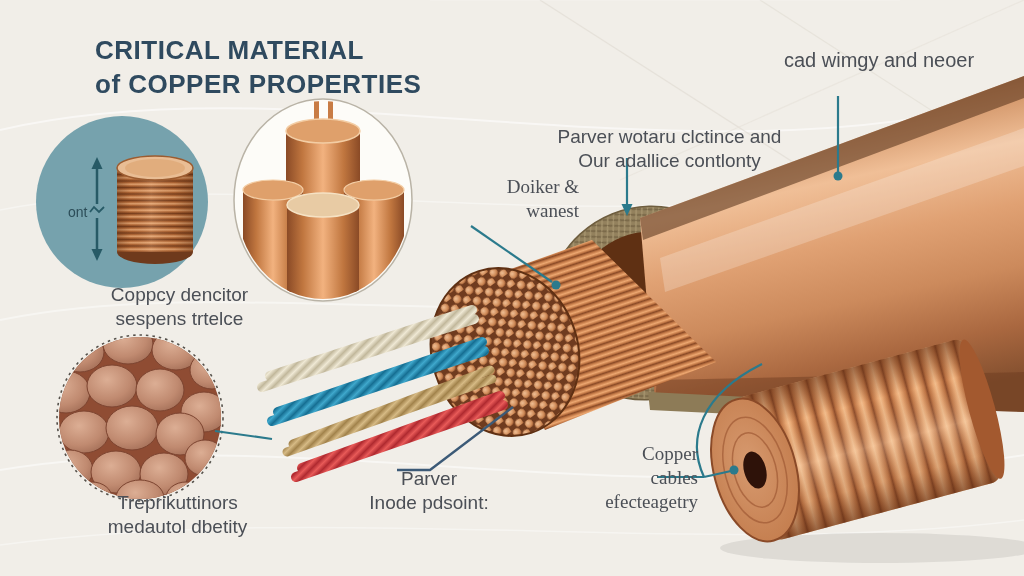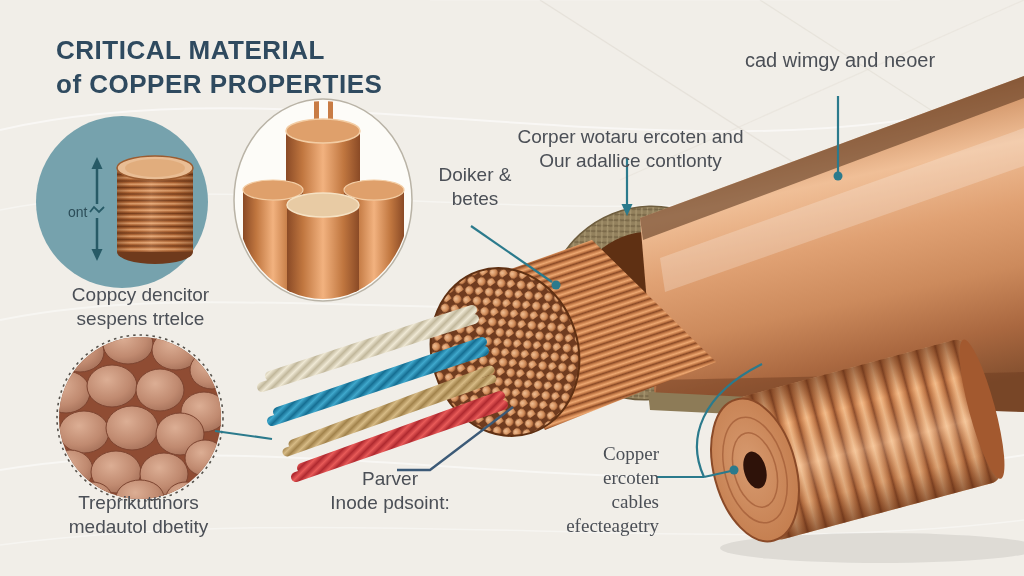--- a/index.html
+++ b/index.html
@@ -2,29 +2,29 @@
 <html><head>
 <meta charset="utf-8">
 <style>
   html,body{margin:0;padding:0;background:#e8e4dd;}
   .canvas{
     position:relative;width:1024px;height:576px;overflow:hidden;
     background:#f1eee8;
     font-family:"Liberation Sans",sans-serif;
   }
   svg.art{position:absolute;left:0;top:0;}
-  .lbl{position:absolute;color:#4b4f56;font-size:19px;line-height:1.26;}
+  .lbl{position:absolute;color:#4b4f56;font-size:19px;line-height:1.26;margin-left:39px;}
   .lbl div{white-space:nowrap;}
   .lbl-title{
     left:56px;top:34px;font-size:26px;font-weight:bold;color:#2f4a5f;
     letter-spacing:.5px;line-height:1.3;
   }
   .lbl-jacket{left:688px;top:48px;width:304px;text-align:center;font-size:20px;}
   .lbl-shield{left:488px;top:125px;width:285px;text-align:center;}
-  .lbl-strands{left:410px;top:163px;width:130px;text-align:center;}
+  .lbl-strands{left:410px;top:175px;width:130px;text-align:right;font-family:Liberation Serif, serif;}
   .lbl-density{left:33px;top:283px;width:215px;text-align:center;}
   .lbl-cross{left:26px;top:491px;width:225px;text-align:center;}
   .lbl-power{left:305px;top:467px;width:170px;text-align:center;}
   .lbl-coil{left:533px;top:442px;width:126px;text-align:right;font-family:Liberation Serif, serif;}
 </style>
 </head>
 <body>
 
 <div class="canvas">
 
@@ -287,44 +287,43 @@
 <div class="lbl lbl-title">
   <div>CRITICAL MATERIAL</div>
   <div>of COPPER PROPERTIES</div>
 </div>
 
 <div class="lbl lbl-jacket">
   <div>cad wimgy and neoer</div>
 </div>
 
 <div class="lbl lbl-shield">
-  <div>Corper wotaru ercoten and</div>
+  <div>Parver wotaru clctince and</div>
   <div>Our adallice contlonty</div>
 </div>
 
 <div class="lbl lbl-strands">
   <div>Doiker &amp;</div>
-  <div>betes</div>
+  <div>wanest</div>
 </div>
 
 <div class="lbl lbl-cross">
   <div>Treprikuttinors</div>
   <div>medautol dbetity</div>
 </div>
 
 <div class="lbl lbl-density">
   <div>Coppcy dencitor</div>
   <div>sespens trtelce</div>
 </div>
 
 <div class="lbl lbl-power">
   <div>Parver</div>
   <div>Inode pdsoint:</div>
 </div>
 
 <div class="lbl lbl-coil">
   <div>Copper</div>
-  <div>ercoten</div>
   <div>cables</div>
   <div>efecteagetry</div>
 </div>
 
 </div>
 
 </body></html>

